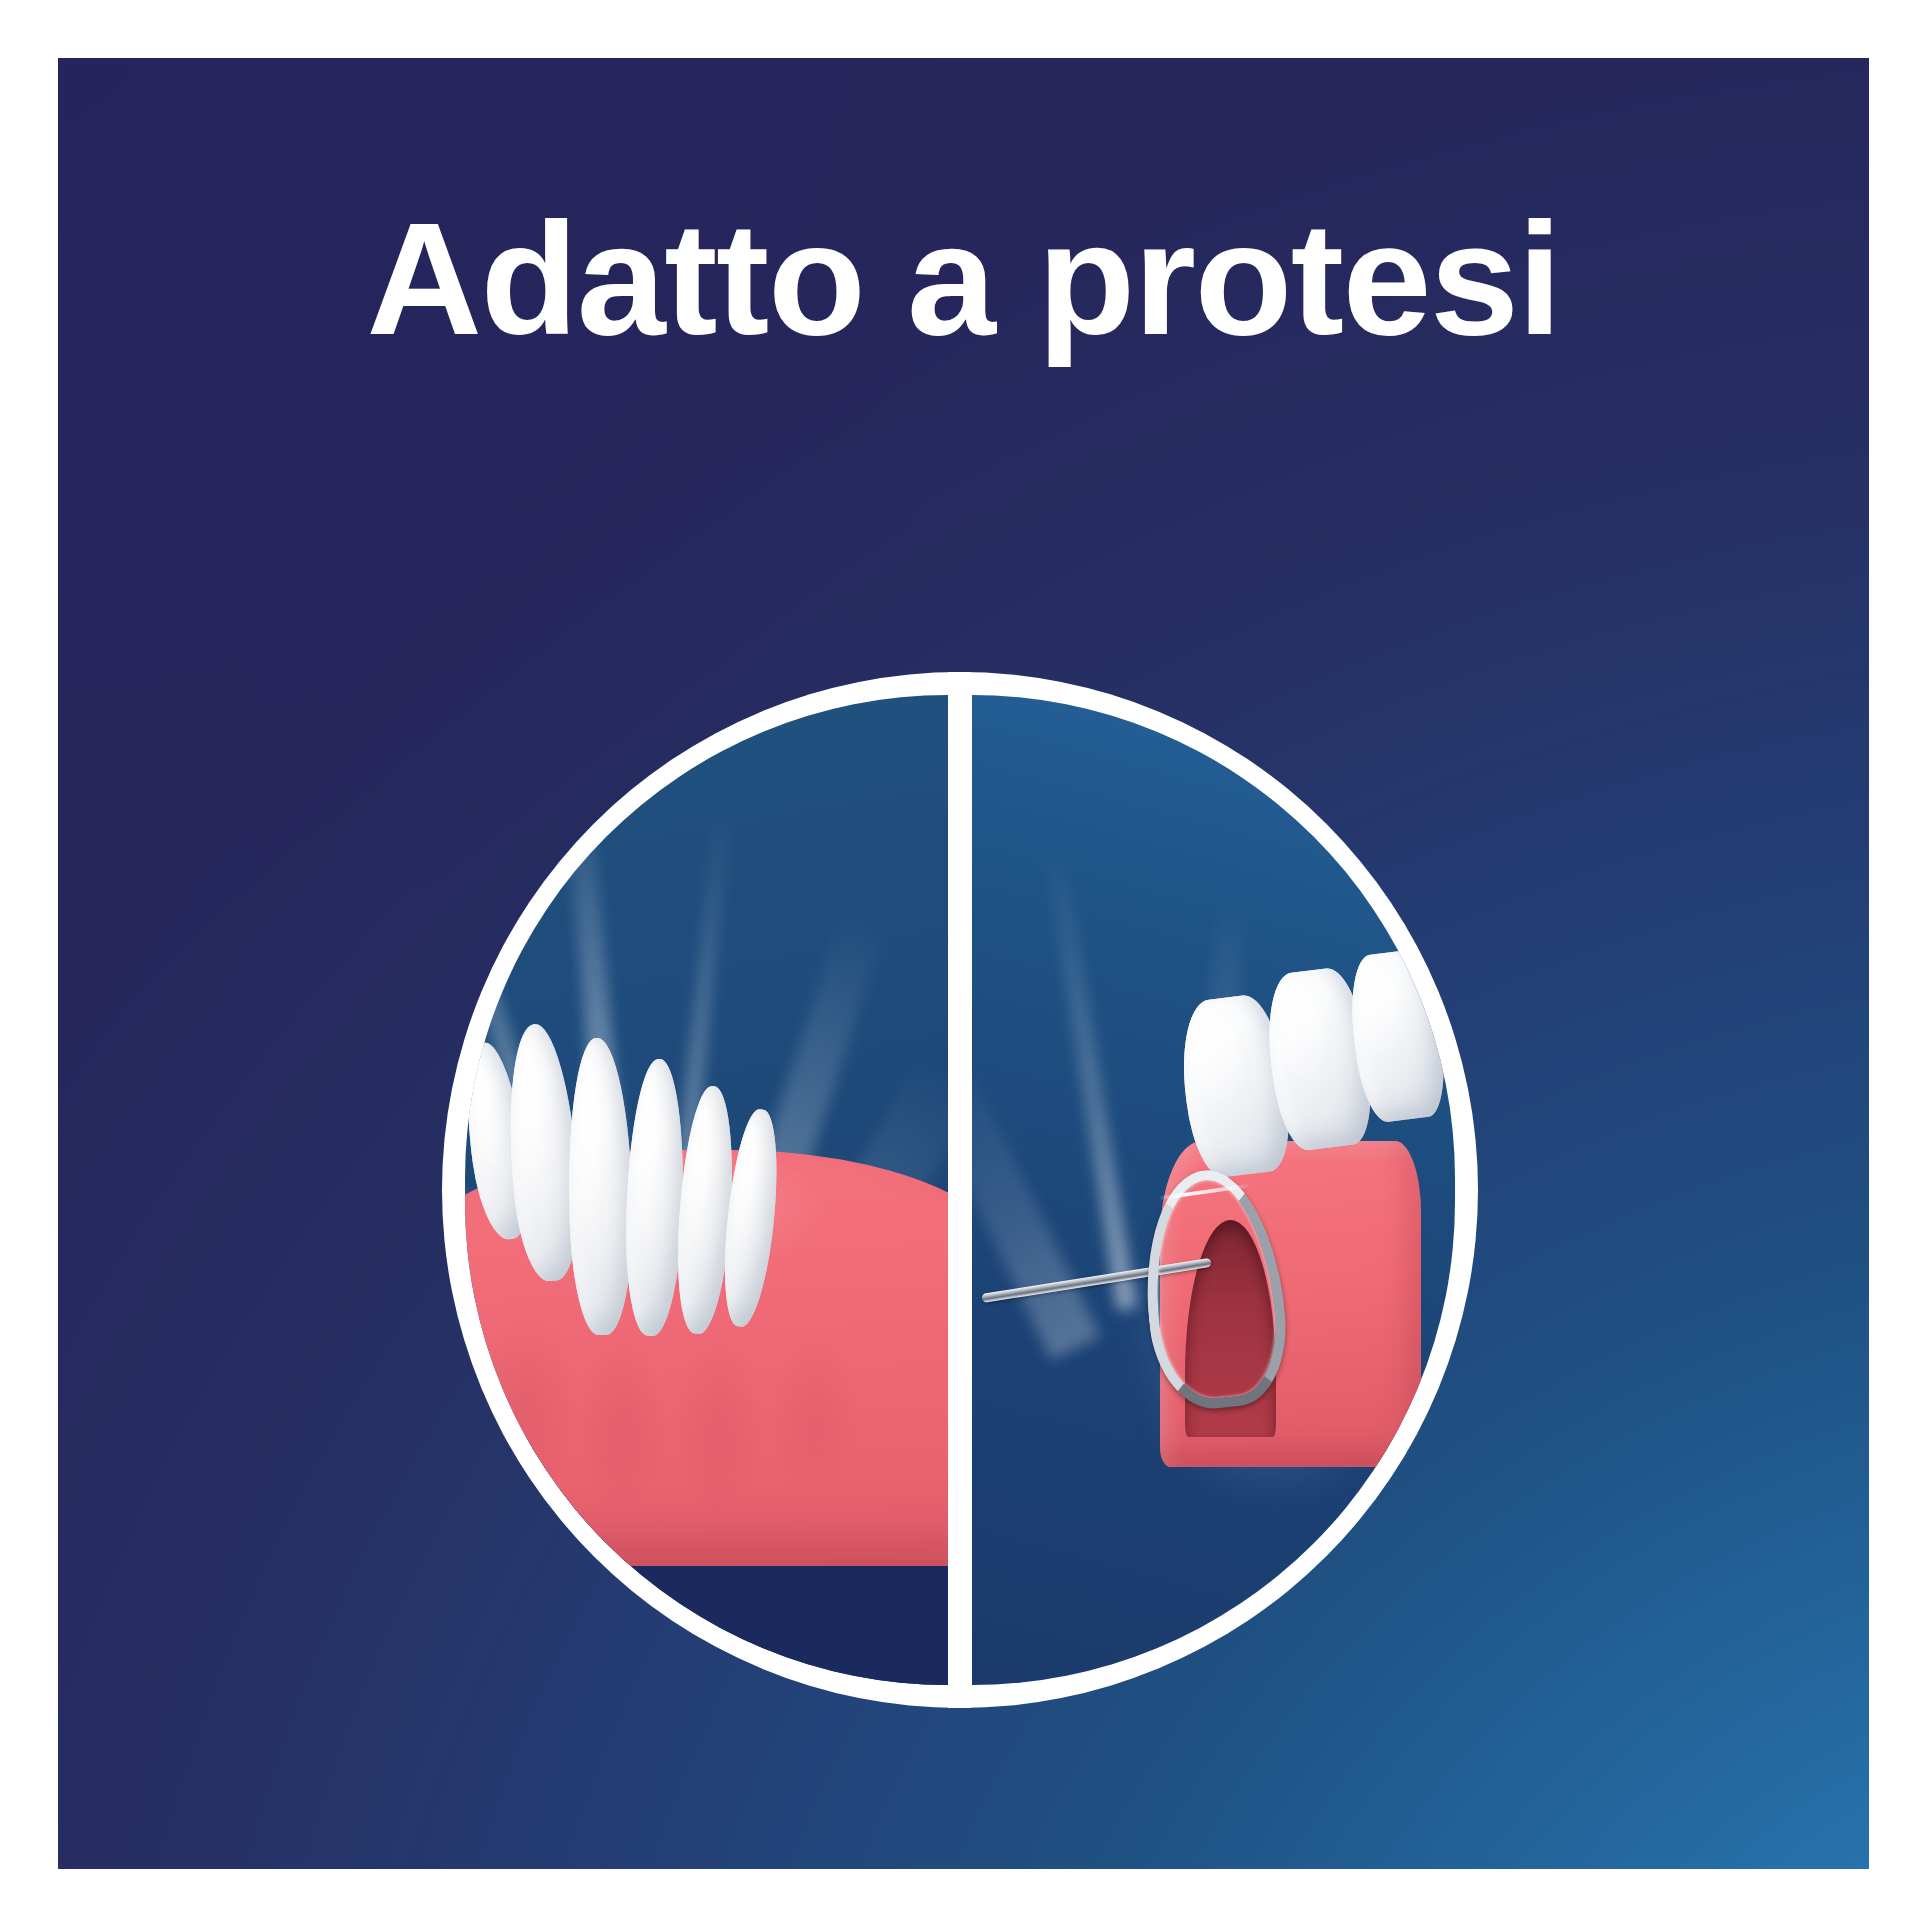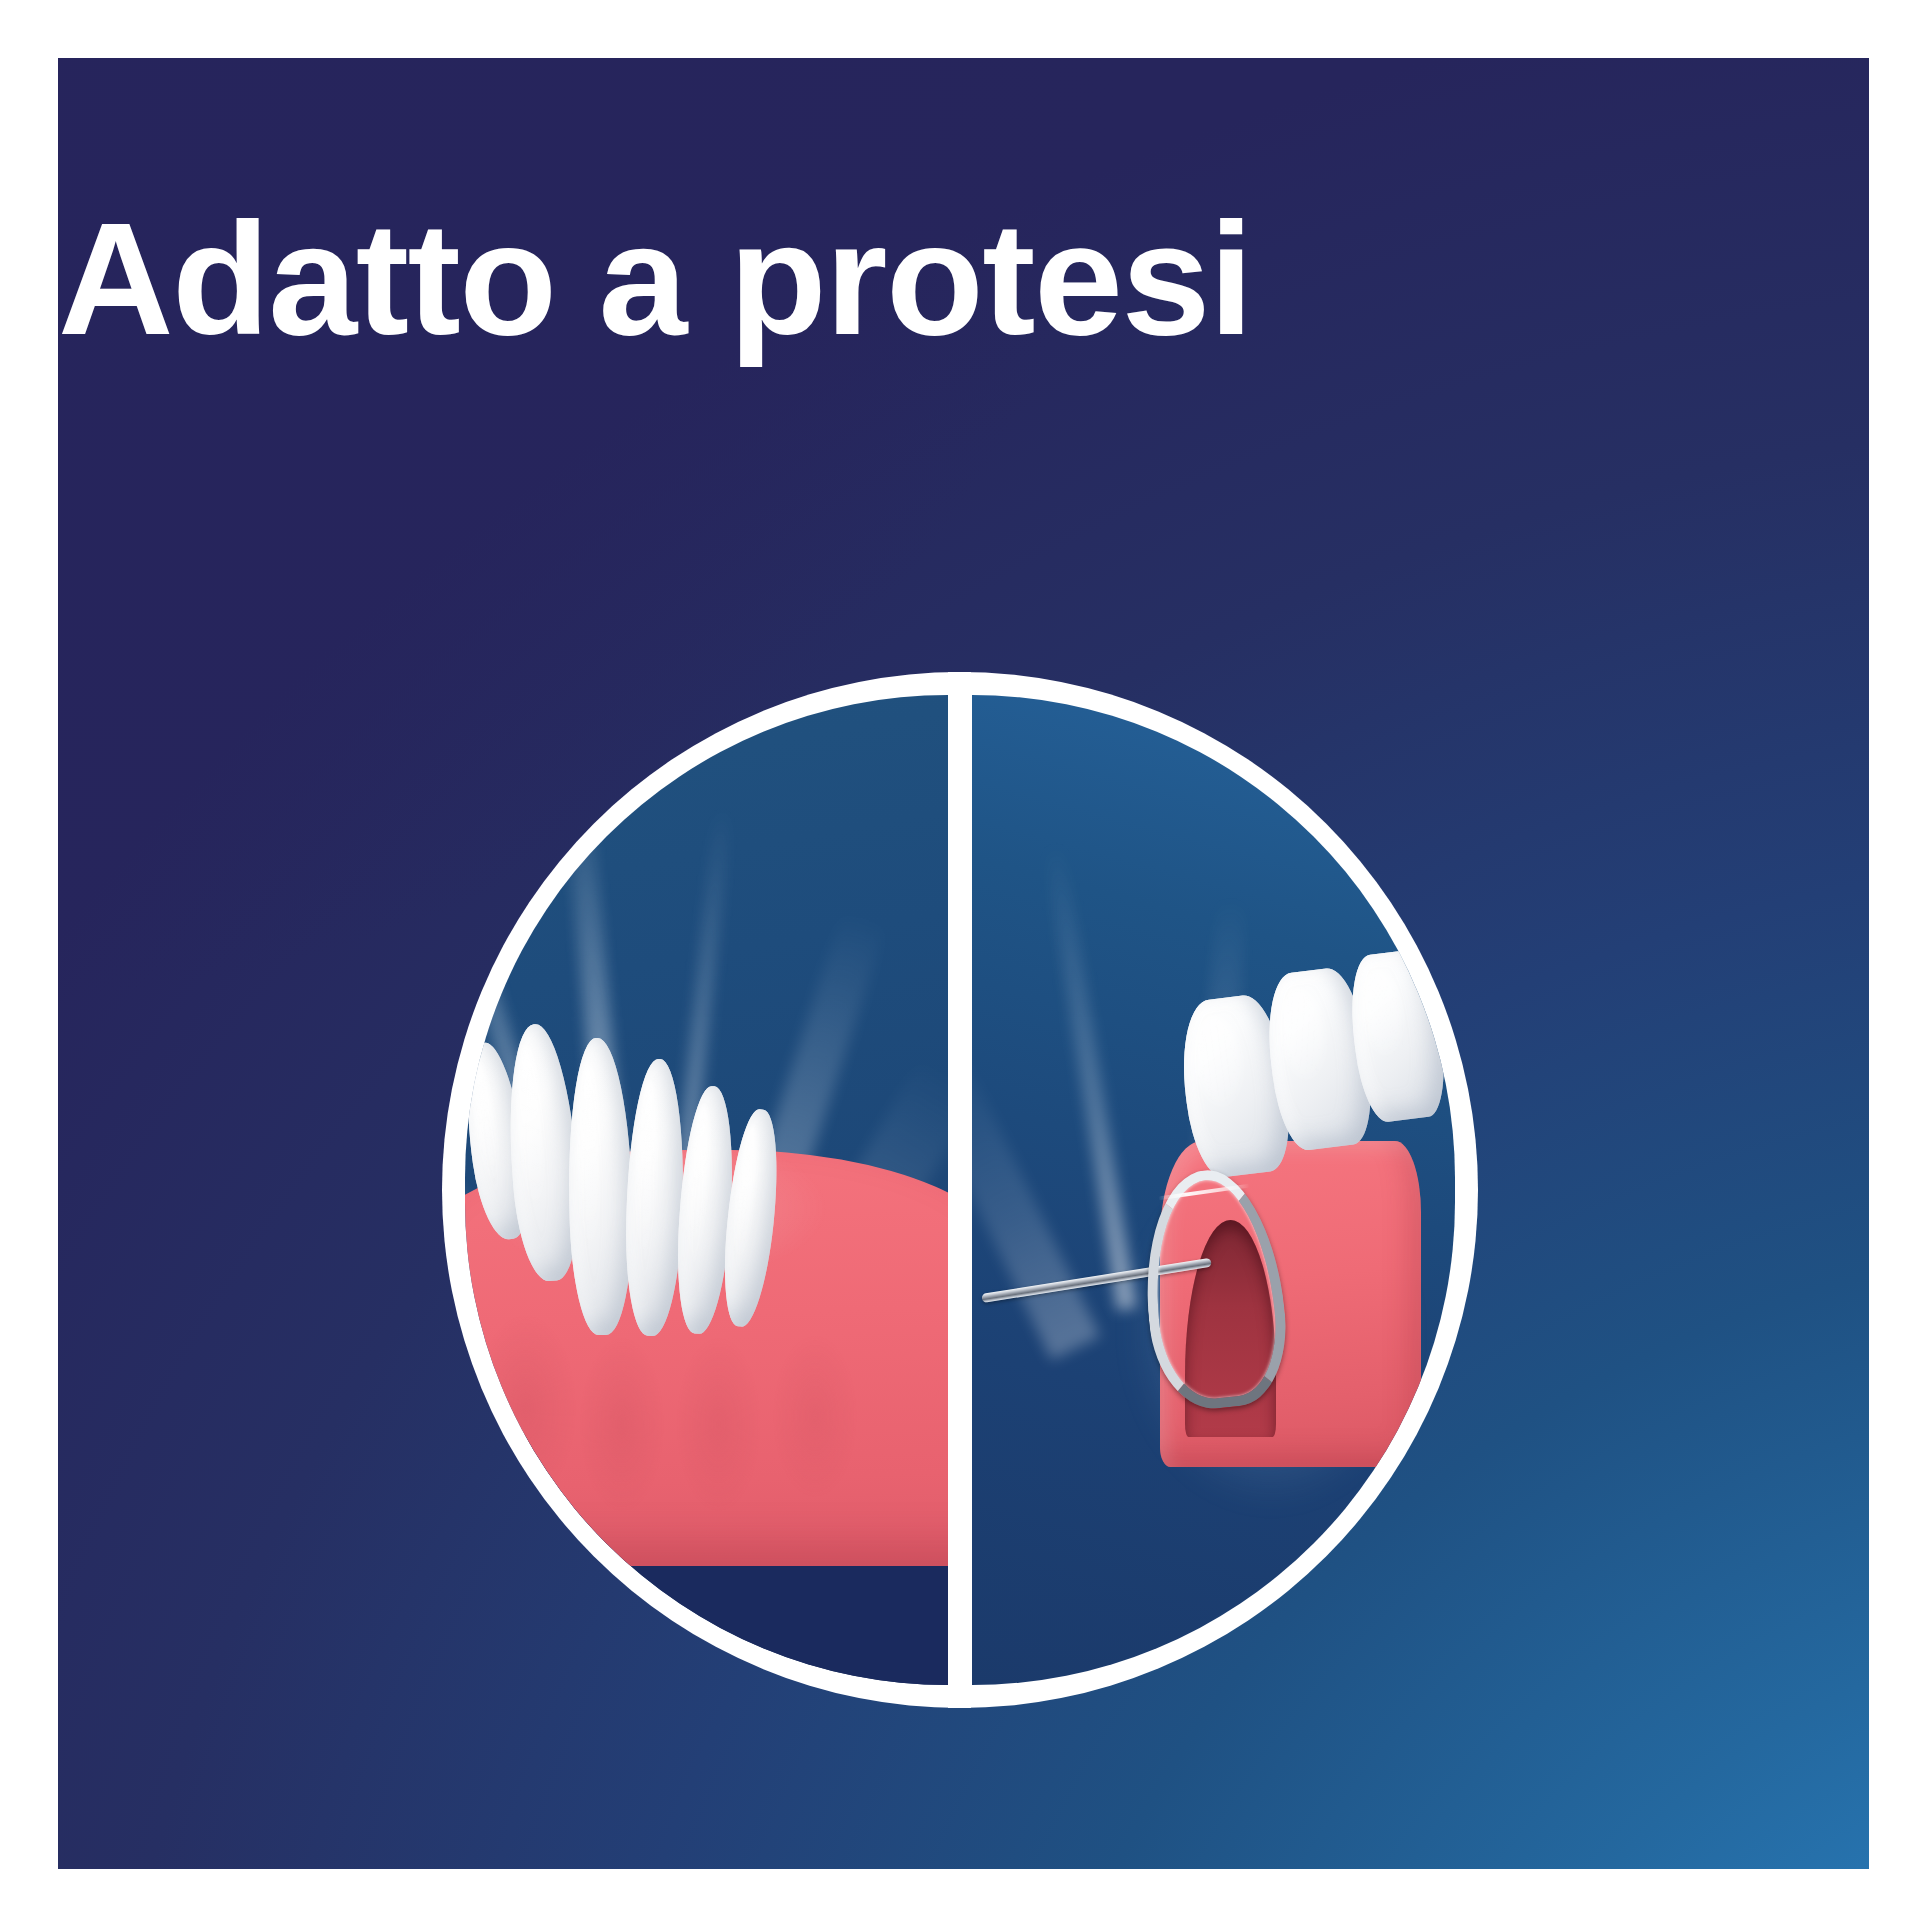--- a/index.html
+++ b/index.html
@@ -50,20 +50,21 @@
                  rgba(38,36,92,0) 72%);
     pointer-events: none;
   }
 
   
   #headline {
     position: absolute;
     left: 0;
     top: 135px;
     width: 1811px;
+    text-align: center;
     color: #ffffff;
     font-weight: 700;
     font-size: 160px;
     line-height: 1.08;
     letter-spacing: -1.5px;
     z-index: 6;
     white-space: nowrap;
   }
   #headline .hl-line { display: block; }
 

